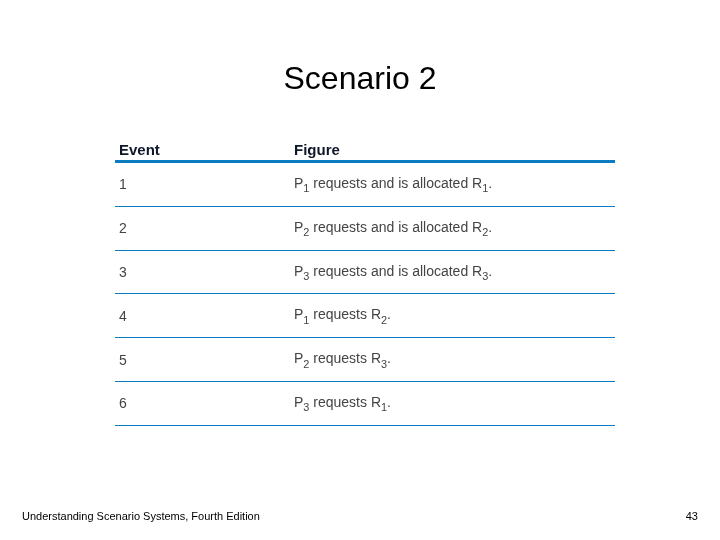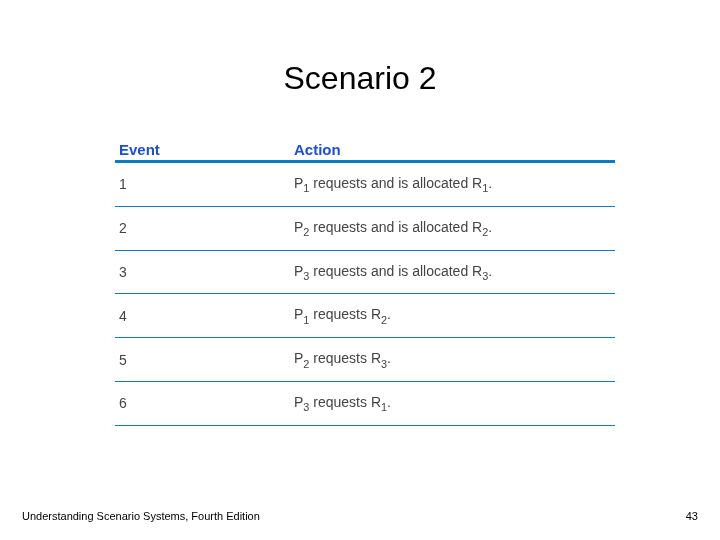--- a/index.html
+++ b/index.html
@@ -36,21 +36,21 @@
   }
   table {
     width: 100%;
     border-collapse: collapse;
     font-family: "Segoe UI", "Helvetica Neue", Arial, sans-serif;
   }
   thead th {
     text-align: left;
     font-weight: 700;
     font-size: 15px;
-    color: #1d4ed8;
+    color: #0f172a;
     padding: 6px 4px 2px 4px;
     border-bottom: 3px solid #0a7dc2;
   }
   tbody td {
     font-size: 14px;
     color: #444;
     padding: 12px 4px 12px 4px;
     border-bottom: 1px solid #0a7dc2;
     vertical-align: middle;
   }
@@ -92,21 +92,21 @@
 
 <div class="slide">
 
   <div class="title">Scenario 2</div>
 
   <div class="table-wrap">
     <table>
       <thead>
         <tr>
           <th>Event</th>
-          <th>Action</th>
+          <th>Figure</th>
         </tr>
       </thead>
       <tbody>
           <tr>
             <td>1</td>
             <td>P<span class="sub">1</span> requests and is allocated R<span class="sub">1</span>.</td>
           </tr>
           <tr>
             <td>2</td>
             <td>P<span class="sub">2</span> requests and is allocated R<span class="sub">2</span>.</td>

